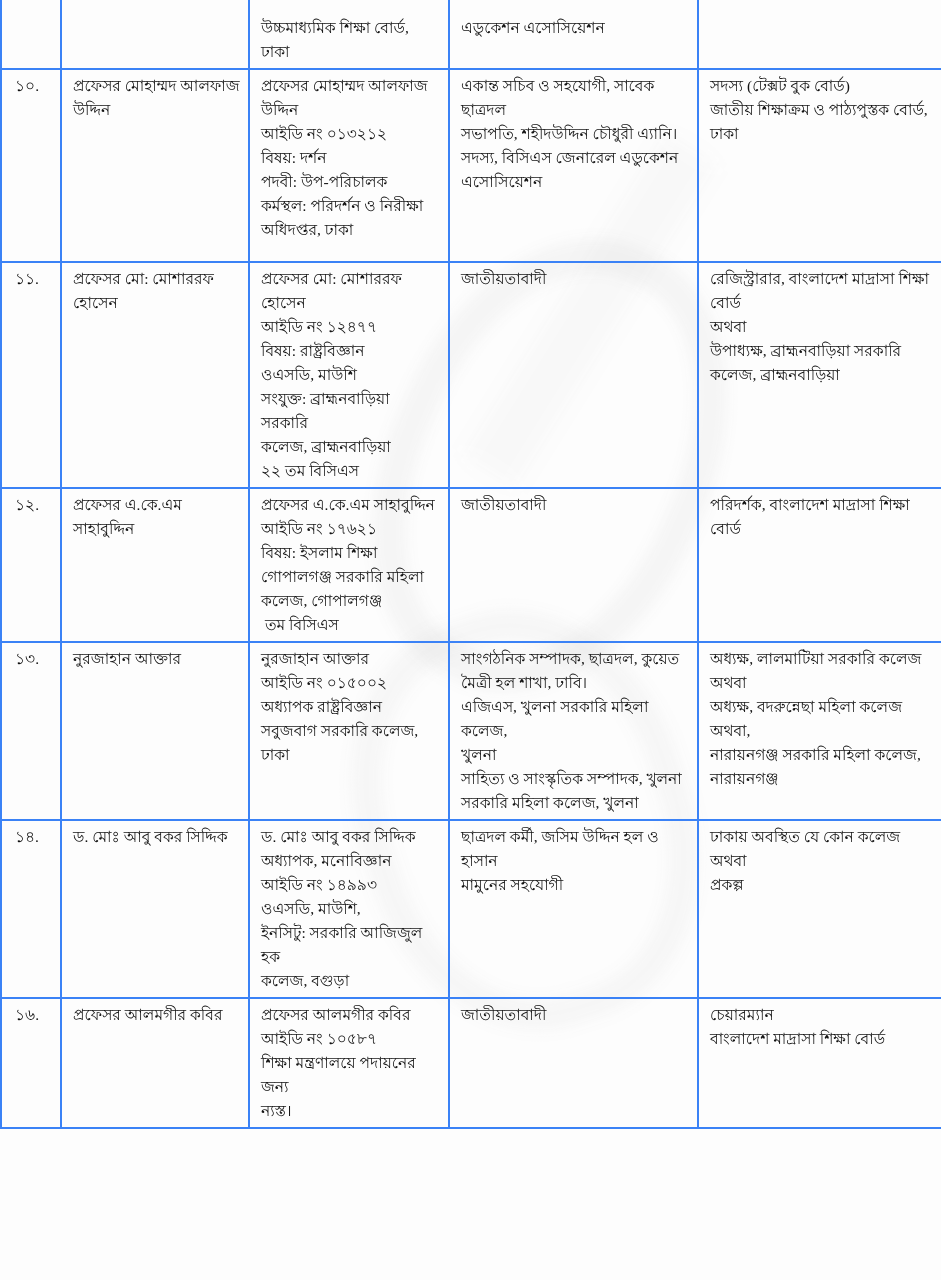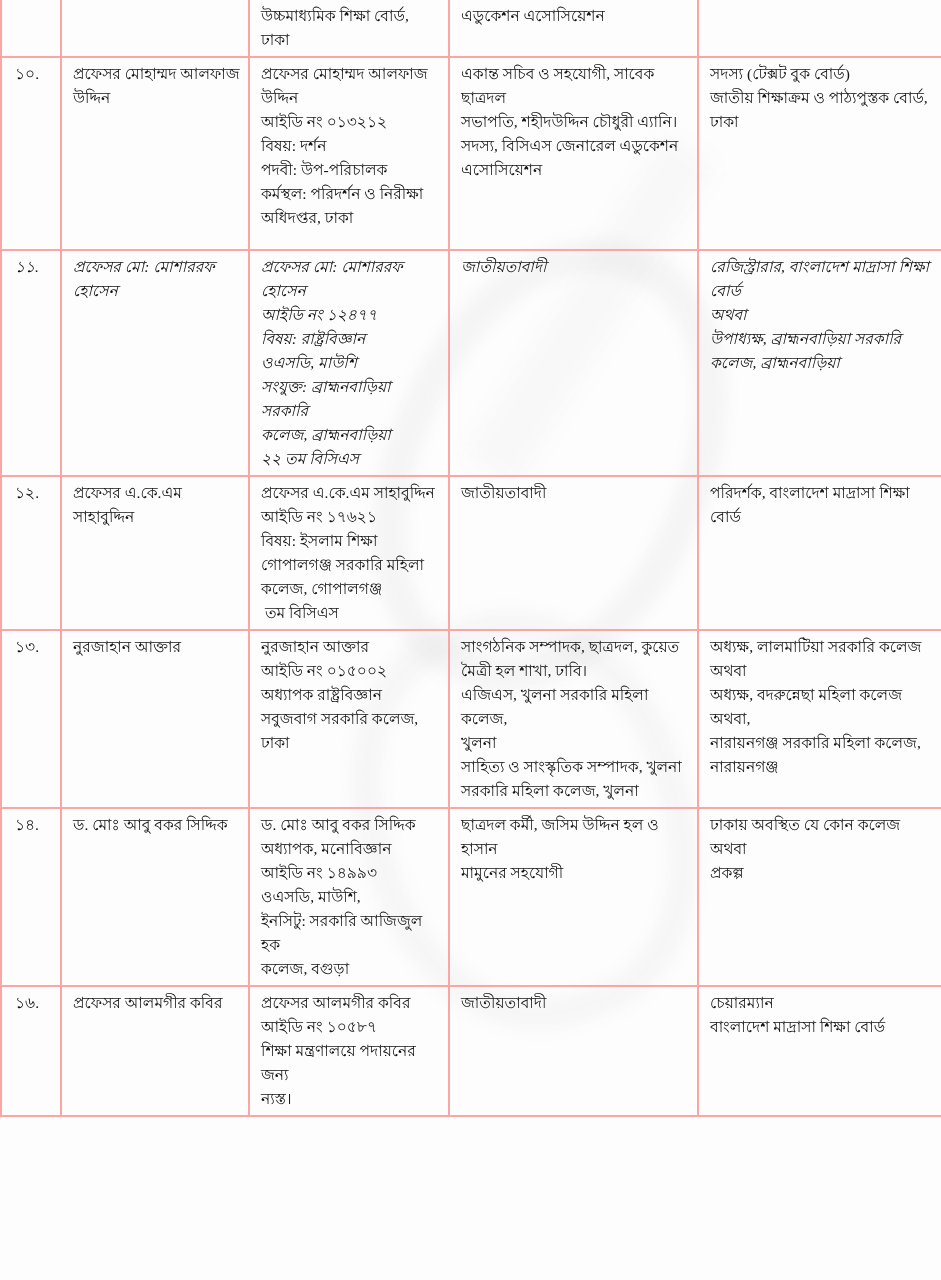--- a/index.html
+++ b/index.html
@@ -37,44 +37,44 @@
     filter: blur(10px);
   }
 
   table.doc-table {
     position: relative; z-index: 1;
     width: 941px;
     border-collapse: collapse;
     table-layout: fixed;
   }
   .doc-table td {
-    border: 2px solid #fca5a5;
+    border: 2px solid #3b82f6;
     vertical-align: top;
     padding: 4px 8px 4px 11px;
     font-size: 15.5px;
     line-height: 24px;
     color: #131313;
     white-space: pre-line;
     overflow: hidden;
     word-break: break-word;
   }
   
-  .doc-table tr.r0 td { border-top: none; padding-top: 4px; }
+  .doc-table tr.r0 td { border-top: none; padding-top: 16px; }
 
   .col-serial    { width: 60px;  }
   .col-name      { width: 188px; }
   .col-details   { width: 200px; }
   .col-affil     { width: 249px; }
   .col-posting   { width: 244px; }
 
   td.serial { padding-left: 13px; }
 
   tr.r0 { height: 42px;  }
   tr.r1 { height: 193px; }
-  tr.r2 { height: 182px; font-style: italic; }
+  tr.r2 { height: 182px; }
   tr.r3 { height: 154px; border-radius: 30px; }
   tr.r4 { height: 161px; padding-left: 24px; }
   tr.r5 { height: 137px; }
   tr.r6 { height: 158px; }
   tr.r7 { height: 95px;  }
 </style>
 </head>
 <body>
 
 <div class="page">

